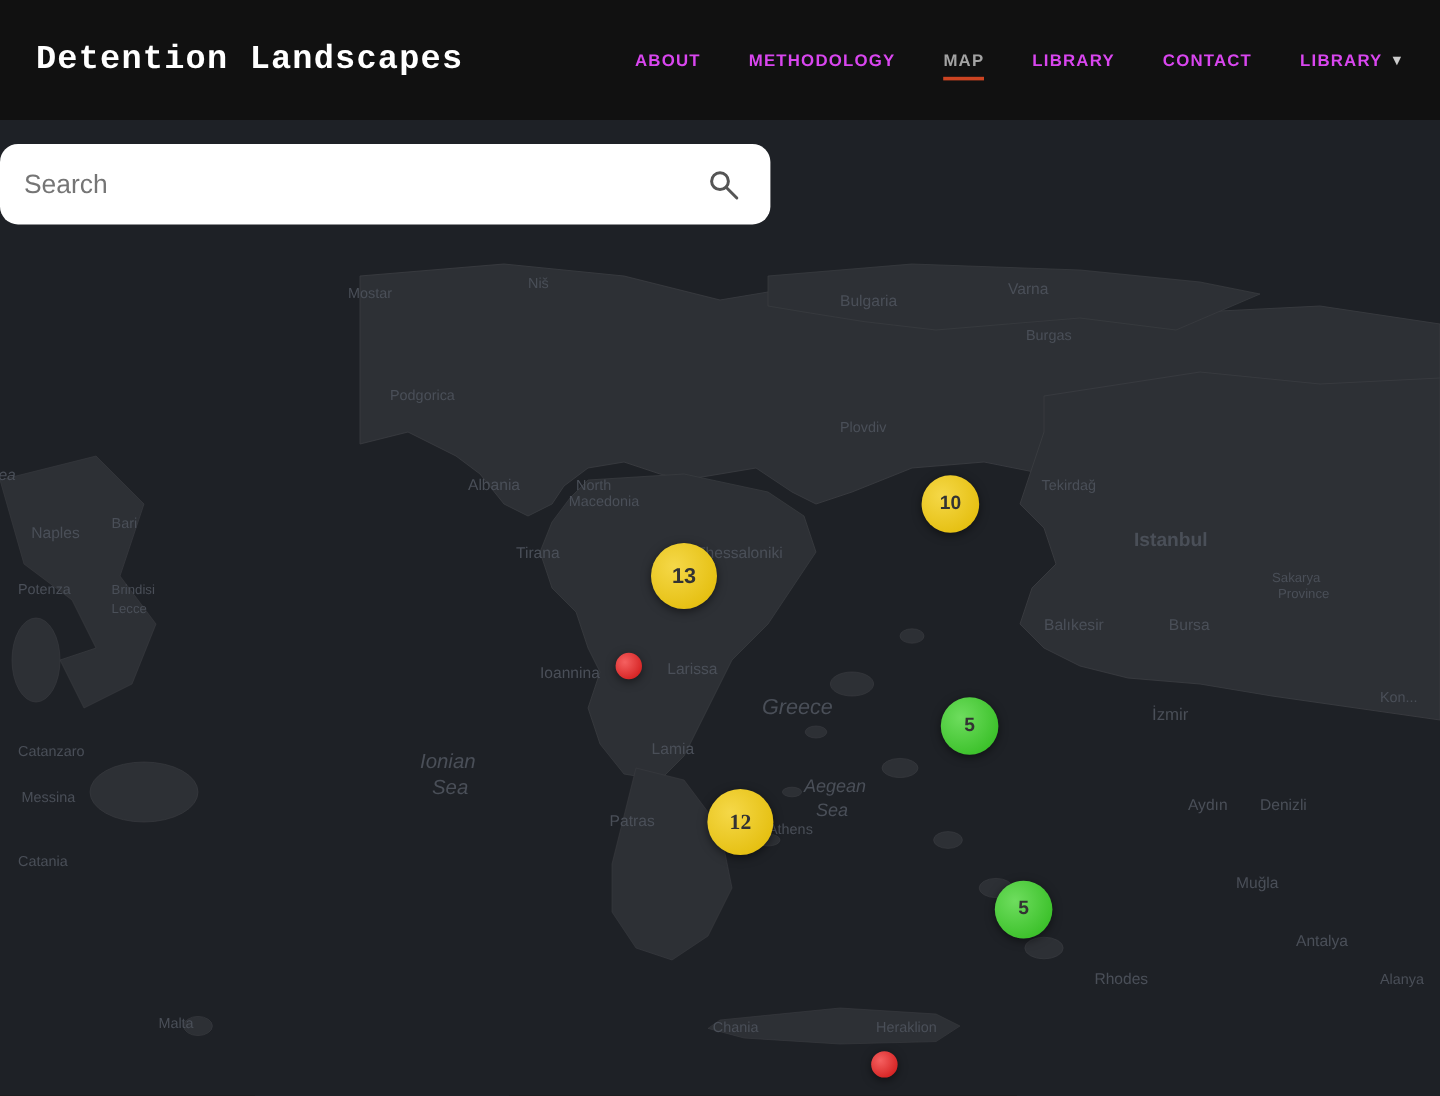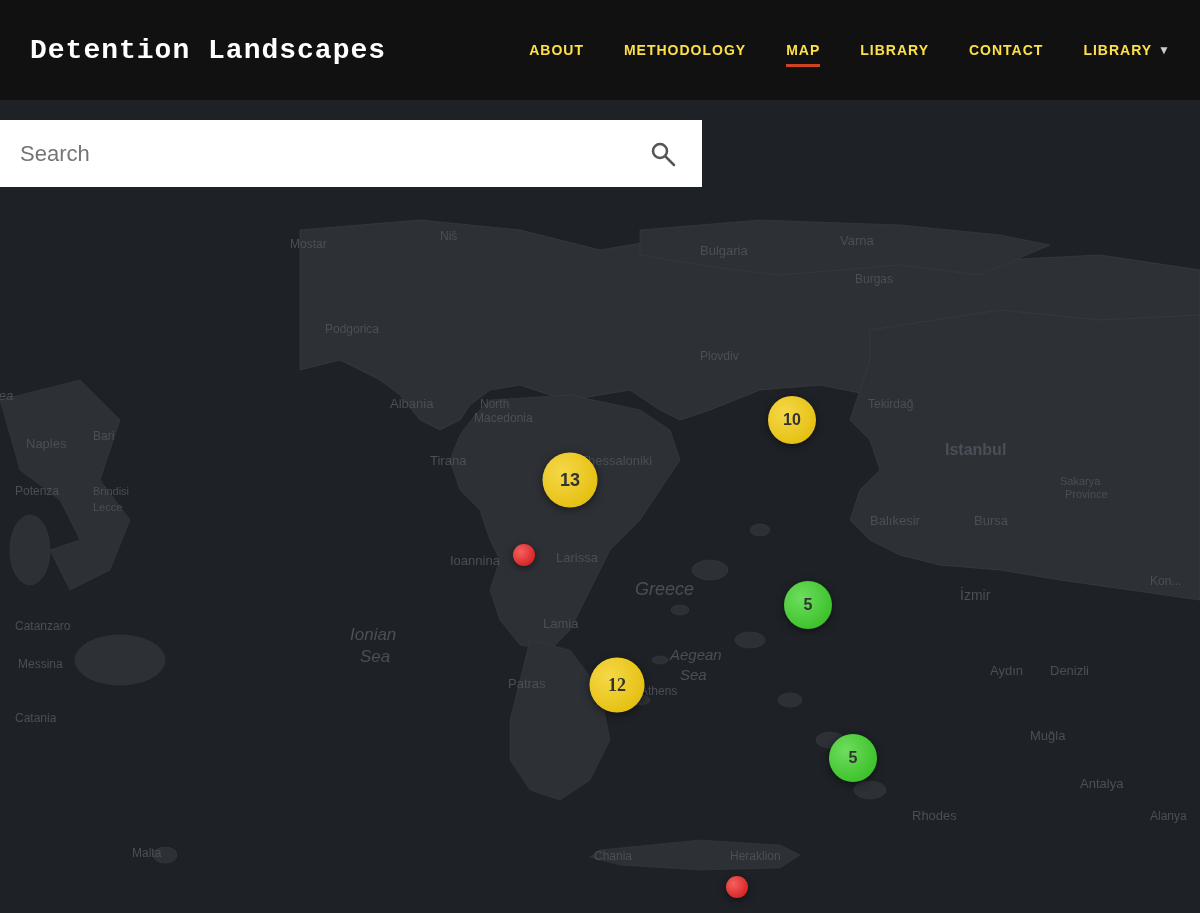--- a/index.html
+++ b/index.html
@@ -24,31 +24,31 @@
       font-family: 'Courier New', monospace;
       letter-spacing: 1px;
       margin-right: auto;
     }
     #nav {
       display: flex;
       align-items: center;
       gap: 40px;
     }
     .nav-item {
-      color: #fde047;
+      color: #d946ef;
       font-size: 14px;
       font-weight: 600;
       letter-spacing: 1px;
       cursor: pointer;
       text-decoration: none;
       padding: 5px 0;
       position: relative;
     }
     .nav-item.active {
-      color: #fde047;
+      color: #a3a3a3;
     }
     .nav-item.active::after {
       content: '';
       position: absolute;
       bottom: -4px;
       left: 0;
       width: 100%;
       height: 3px;
       background: #cc4422;
     }
@@ -78,27 +78,28 @@
       height: 100%;
       position: absolute;
       top: 0; left: 0;
     }
 
     
     #search-box {
       position: absolute;
       top: 20px;
       left: 0;
-      width: 702px;
+      width: 642px;
       height: 67px;
       background: #ffffff;
       display: flex;
       align-items: center;
       padding: 0 20px;
       z-index: 20;
+      border-radius: 15px;
     }
     #search-input {
       flex: 1;
       border: none;
       outline: none;
       font-size: 22px;
       color: #333;
       background: transparent;
     }
     #search-icon-btn {

